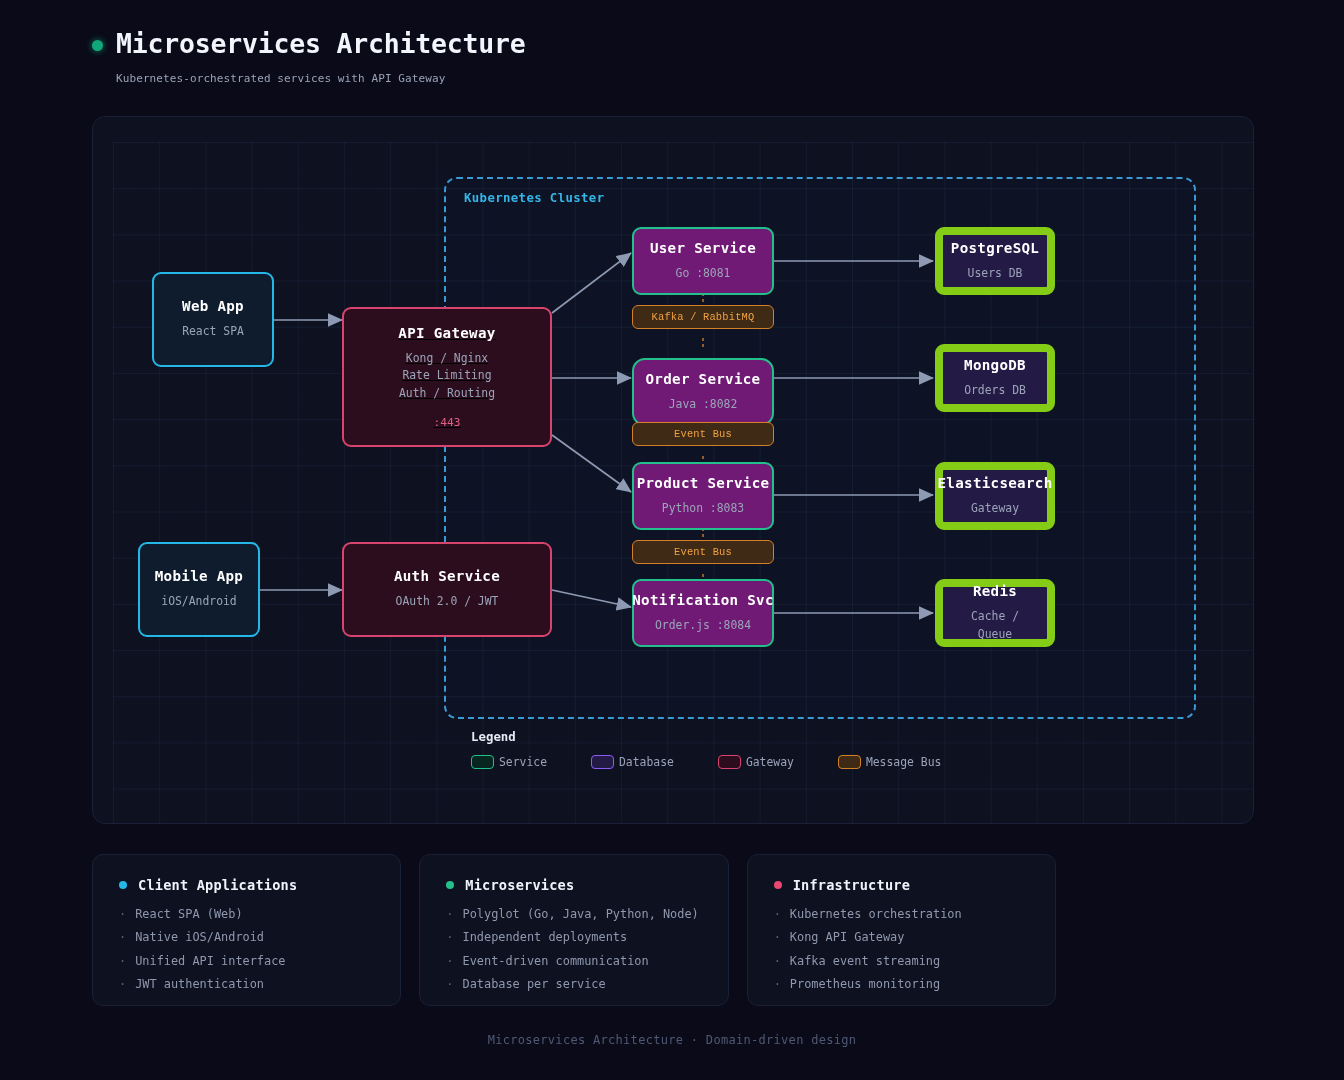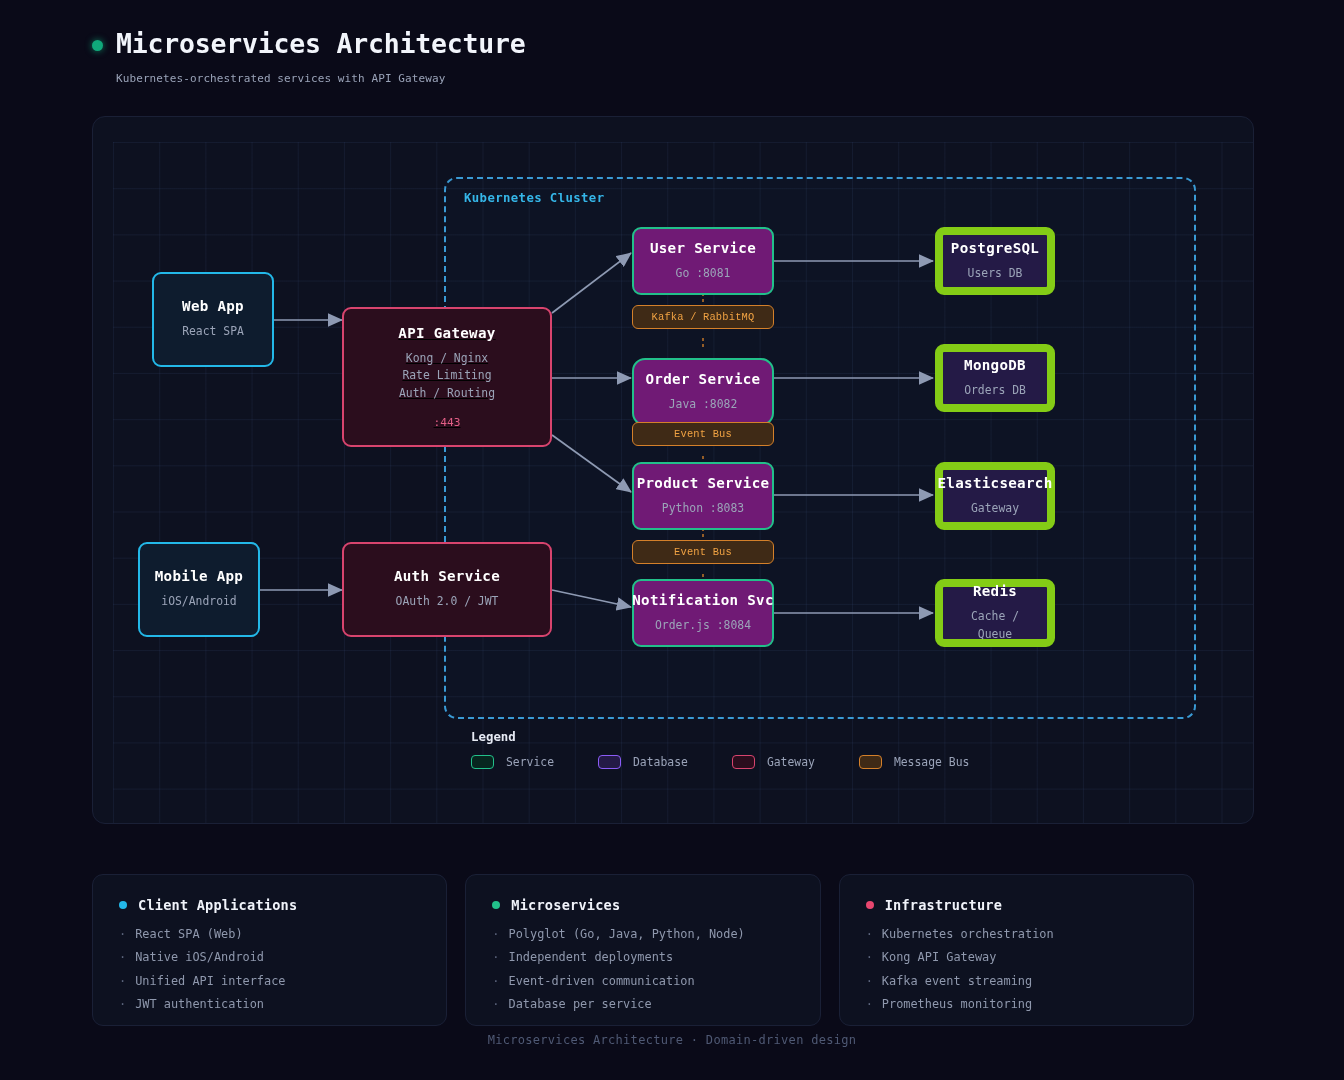--- a/index.html
+++ b/index.html
@@ -157,41 +157,40 @@
     font-weight: 700;
     color: #e6eaf4;
   }
   #legend-items {
     position: absolute;
     left: 378px; top: 638px;
     display: flex;
     align-items: center;
     gap: 44px;
   }
-  .legend-item { display: flex; align-items: center; gap: 12px; }
+  .legend-item { display: flex; align-items: center; gap: 5px; }
   .legend-swatch {
     width: 23px; height: 14px;
     border-radius: 4px;
     border-width: 1.7px;
     border-style: solid;
   }
   .legend-label {
     font-size: 11.4px;
     color: #9aa3b8;
     white-space: nowrap;
   }
 
   
   #cards {
     position: absolute;
     left: 92px; top: 854px;
-    width: 1102px;
+    width: 964px;
     display: flex;
     gap: 18px;
-    margin-top: 20px;
   }
   .card {
     width: 375.3px;
     height: 152px;
     background: #0d1120;
     border: 1px solid #1a2036;
     border-radius: 11px;
     padding: 22px 26px;
   }
   .card-head {

